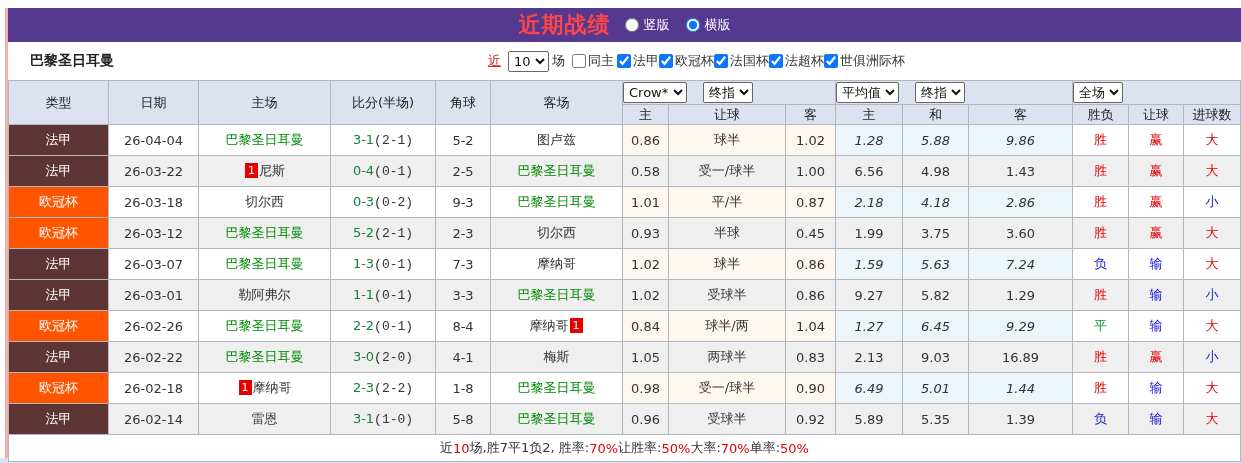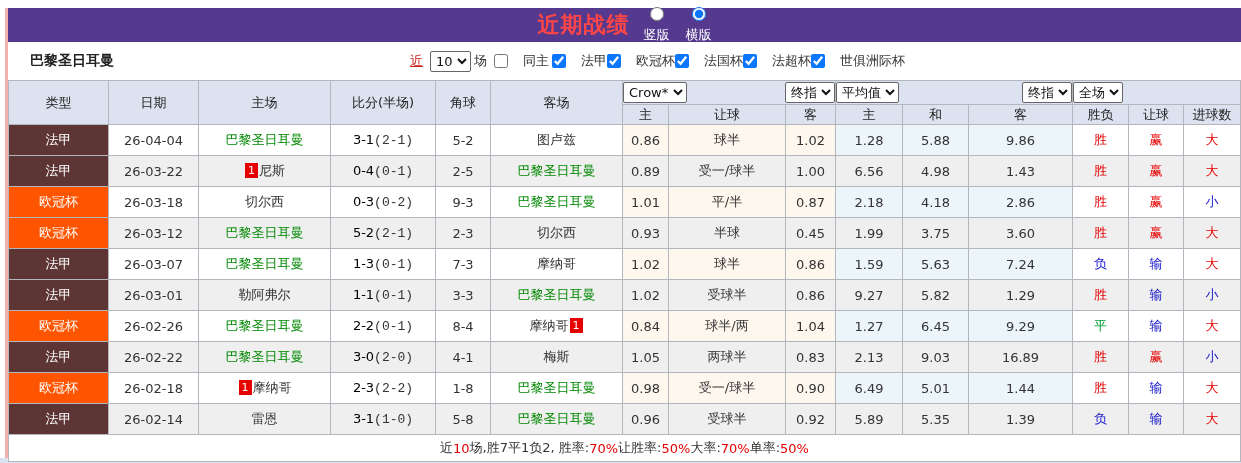--- a/index.html
+++ b/index.html
@@ -7,51 +7,51 @@
   body { font-family:"DejaVu Sans","Liberation Sans",sans-serif; }
   .page { position:relative; width:1241px; height:463px; background:#fff; overflow:hidden; }
   .left-strip { position:absolute; left:5px; top:8px; width:3px; height:450px; background:#f4afaf; }
   .bottom-strip { position:absolute; left:0; top:458px; width:1241px; height:5px; background:#dbe3f0; }
   .content { position:absolute; left:8px; top:8px; width:1233px; }
 
   
   .titlebar { height:34px; background:#54398e; display:flex; align-items:center; justify-content:center; gap:14px; }
   .titlebar .title { color:#ff4545; font-weight:bold; font-size:22px; letter-spacing:1px; }
   .radio-group { display:flex; align-items:center; gap:16px; }
-  .radio-label { display:flex; align-items:center; gap:5px; color:#fff; font-size:13px; cursor:pointer;flex-direction:column; }
+  .radio-label { display:flex; align-items:center; gap:5px; color:#fff; font-size:13px; cursor:pointer; }
   input[type=radio], input[type=checkbox] { accent-color:#0b76ff; margin:0; width:14px; height:14px; }
 
   
   .filterbar { height:38px; display:flex; align-items:center; font-size:13px; color:#333; background:#fff; }
   .team-title { font-weight:bold; font-size:14px; color:#222; margin-left:22px; }
   .filters { margin-left:auto; margin-right:336px; display:flex; align-items:center; gap:3px; white-space:nowrap; }
   .recent-link { color:#c22; text-decoration:underline; margin-right:4px; }
   .filters select, .hdr-top select { font-family:inherit; font-size:13px; height:21px; background:#fff; border:1px solid #666; border-radius:2px; color:#111; padding:0 1px; }
-  .chk-label { display:flex; align-items:center; gap:15px; cursor:pointer; }
+  .chk-label { display:flex; align-items:center; gap:2px; cursor:pointer; }
   .chk-label span { color:#333; }
 
   
   table { border-collapse:collapse; table-layout:fixed; width:1233px; font-size:13px; color:#333; }
   col.c-type{width:100px} col.c-date{width:90px} col.c-home{width:132px} col.c-score{width:105px}
   col.c-corner{width:55px} col.c-away{width:132px} col.c-o1{width:46px} col.c-o2{width:117px}
   col.c-o3{width:50px} col.c-a1{width:67px} col.c-a2{width:66px} col.c-a3{width:104px}
   col.c-r1{width:56px} col.c-r2{width:55px} col.c-r3{width:57px}
   th, td { border:1px solid #b3b6bd; text-align:center; padding:0; overflow:hidden; white-space:nowrap; }
   thead th { background:#dce2ef; font-weight:normal; color:#222; }
   .hdr-top th { height:24px; }
   .hdr-sub th { height:20px; }
-  .sel-group { display:flex; justify-content:space-between; gap:0; align-items:center; }
+  .sel-group { display:flex; justify-content:flex-start; gap:16px; align-items:center; }
   tbody td { height:31px; }
   tr.odd td { background:#fff; }
   tr.odd td.cell-odds { background:#fdf7ee; }
-  tr.odd td.cell-avg  { background:#ecf5fa; }
+  tr.odd td.cell-avg  { background:#ecf5fa;font-style:italic; }
   tr.even td { background:#efefef; }
   td.type-cell { color:#fff; }
   .self-team { color:#088; color:#008800; }
-  .ft { color:#000000; }
+  .ft { color:#15803d; }
   .ht { color:#333;font-family:Liberation Mono, monospace; }
   .c-red { color:#e60000; }
   .c-blue { color:#1515cc; }
   .c-green { color:#009933; }
   .rank-badge { display:inline-block; background:#e60000; color:#fff; font-size:11px; line-height:15px; padding:0 3px; margin:0 1px; vertical-align:1px; }
 
   
   .footer { height:27px; display:flex; align-items:center; justify-content:center; font-size:13px; color:#333;
             border-left:1px solid #b3b6bd; border-right:1px solid #b3b6bd; border-bottom:1px solid #b3b6bd; background:#fff; }
   .footer .seg-r { color:#e60000; }
@@ -190,21 +190,21 @@
             <td class="c-red">赢</td>
             <td class="c-red">大</td>
           </tr>
           <tr class="even">
             <td class="type-cell" style="background: rgb(93, 53, 53);">法甲</td>
             <td>26-03-22</td>
             <td><span class="rank-badge">1</span><span>尼斯</span></td>
             <td><span class="ft">0-4</span><span class="ht">(0-1)</span></td>
             <td>2-5</td>
             <td><span class="self-team">巴黎圣日耳曼</span></td>
-            <td class="cell-odds">0.89</td>
+            <td class="cell-odds">0.58</td>
             <td class="cell-odds">受一/球半</td>
             <td class="cell-odds">1.00</td>
             <td class="cell-avg">6.56</td>
             <td class="cell-avg">4.98</td>
             <td class="cell-avg">1.43</td>
             <td class="c-red">胜</td>
             <td class="c-red">赢</td>
             <td class="c-red">大</td>
           </tr>
           <tr class="odd">

